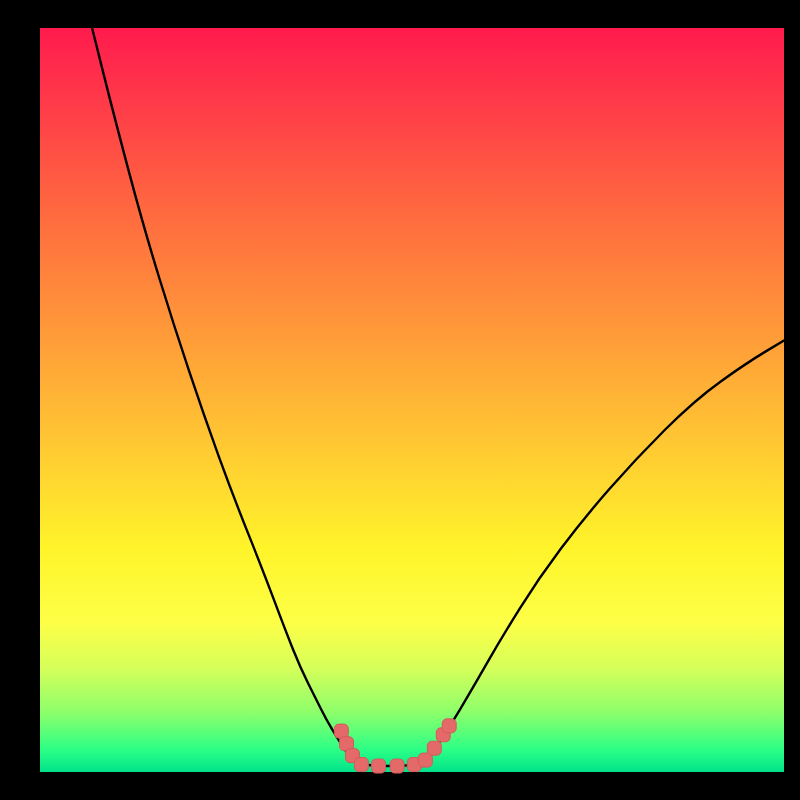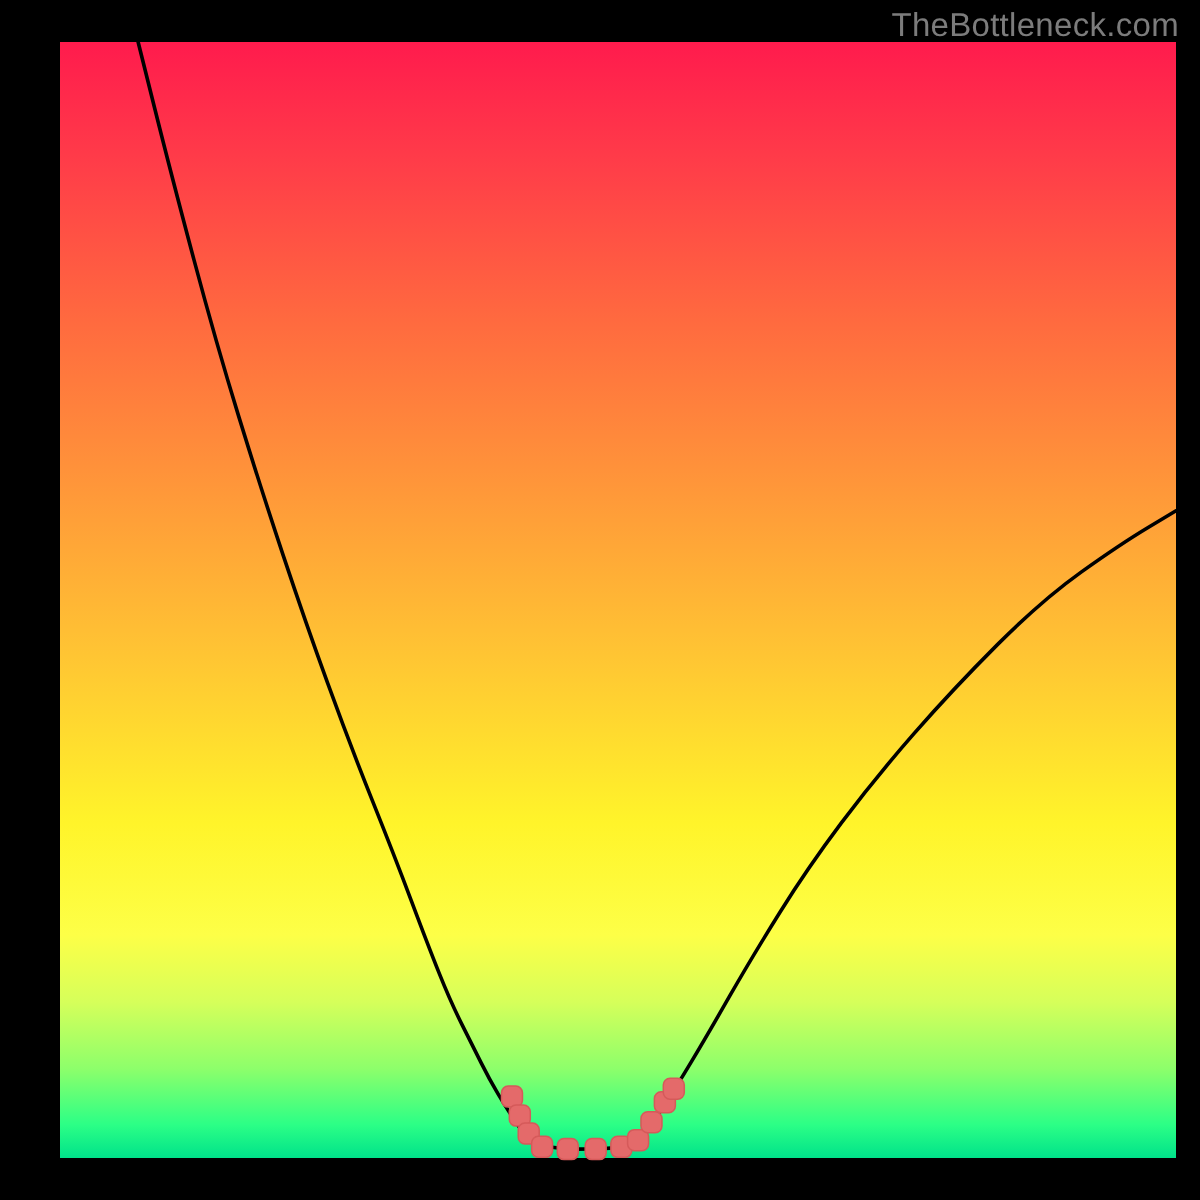--- a/index.html
+++ b/index.html
@@ -55,21 +55,20 @@
     top: 0;
     width: 744px;
     height: 744px;
     overflow: visible;
   }
 </style>
 </head>
 <body>
 
 <div class="frame">
-  <div class="watermark">TheBottleneck.com</div>
 
   <div class="plot-area">
     <svg class="curves" viewBox="0 0 744 744" preserveAspectRatio="none">
       <path id="vcurve" fill="none" stroke="#000000" stroke-width="2.4" stroke-linecap="round" stroke-linejoin="round" d="M 52.08 0.00 Q 52.08 0.00 63.24 44.64 Q 74.40 89.28 89.28 145.08 Q 104.16 200.88 119.04 249.24 Q 133.92 297.60 148.80 342.24 Q 163.68 386.88 178.56 427.80 Q 193.44 468.72 208.32 505.92 Q 223.20 543.12 234.36 572.88 Q 245.52 602.64 252.96 621.24 Q 260.40 639.84 267.84 654.72 Q 275.28 669.60 280.86 680.76 Q 286.44 691.92 292.02 701.22 Q 297.60 710.52 301.32 716.10 Q 305.04 721.68 308.02 726.14 Q 310.99 730.61 313.60 732.84 Q 316.20 735.07 325.50 736.56 Q 334.80 738.05 344.10 738.05 Q 353.40 738.05 362.70 737.68 Q 372.00 737.30 377.58 736.19 Q 383.16 735.07 388.74 728.38 Q 394.32 721.68 401.76 710.52 Q 409.20 699.36 420.36 680.76 Q 431.52 662.16 446.40 636.12 Q 461.28 610.08 479.88 580.32 Q 498.48 550.56 520.80 520.80 Q 543.12 491.04 569.16 461.28 Q 595.20 431.52 624.96 401.76 Q 654.72 372.00 680.76 353.40 Q 706.80 334.80 725.40 323.64 T 744.00 312.48"></path>
       <g id="markers">
           <rect x="294.32" y="696.08" width="14" height="14" rx="4.5" ry="4.5" fill="#e46a6a" stroke="#d55a5a" stroke-width="1"></rect>
           <rect x="299.53" y="708.73" width="14" height="14" rx="4.5" ry="4.5" fill="#e46a6a" stroke="#d55a5a" stroke-width="1"></rect>
           <rect x="305.48" y="720.63" width="14" height="14" rx="4.5" ry="4.5" fill="#e46a6a" stroke="#d55a5a" stroke-width="1"></rect>
           <rect x="314.41" y="729.56" width="14" height="14" rx="4.5" ry="4.5" fill="#e46a6a" stroke="#d55a5a" stroke-width="1"></rect>
           <rect x="331.52" y="731.05" width="14" height="14" rx="4.5" ry="4.5" fill="#e46a6a" stroke="#d55a5a" stroke-width="1"></rect>

